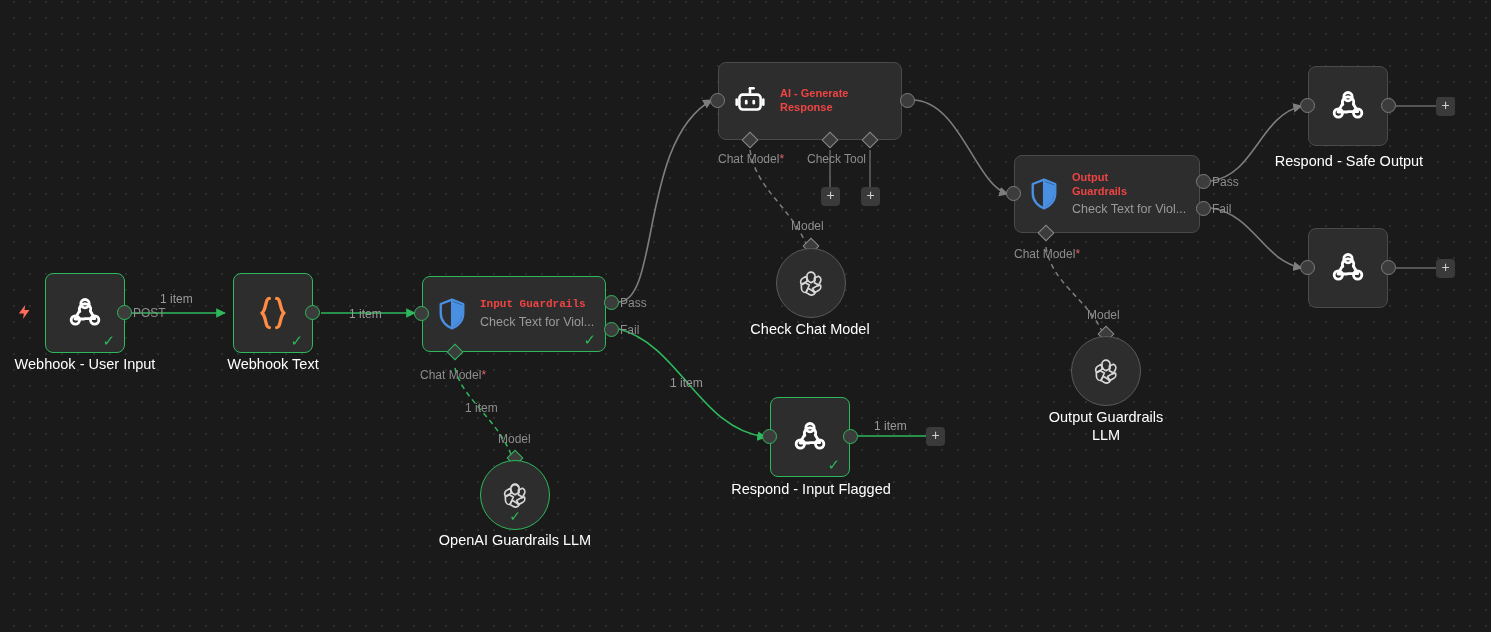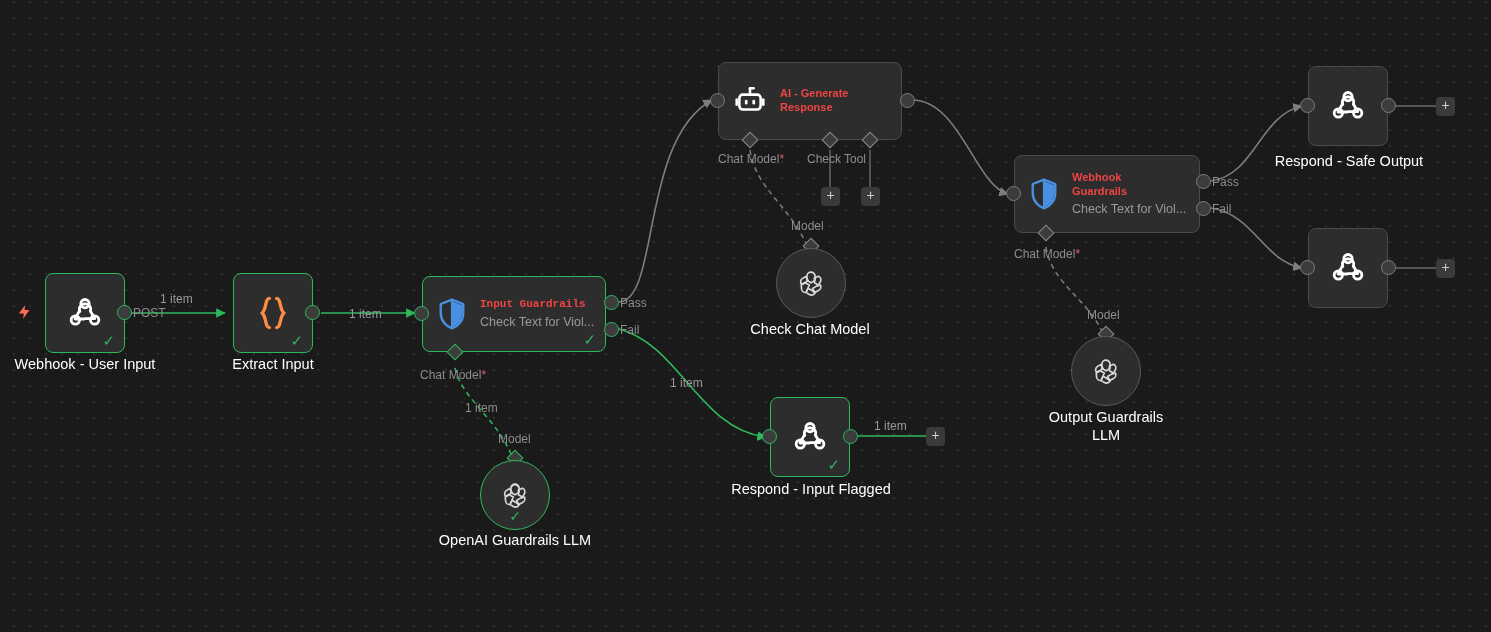--- a/index.html
+++ b/index.html
@@ -161,21 +161,21 @@
     <span class="node-icon">
       <svg width="36" height="38" viewBox="0 0 24 26" fill="none" stroke="#ff8c42" stroke-width="2.3" stroke-linecap="round" stroke-linejoin="round">
         <path d="M9.5 3 C6.5 3 7.5 11 4.5 13 C7.5 15 6.5 23 9.5 23"></path>
         <path d="M14.5 3 C17.5 3 16.5 11 19.5 13 C16.5 15 17.5 23 14.5 23"></path>
       </svg>
     </span>
     <span class="node-check">✓</span>
   </div>
   <div class="port ok" style="left:305px; top:305px;"></div>
   <div class="elabel ok" style="left:349px; top:307px;">1 item</div>
-  <div class="node-label" style="left:192px; top:356px; width:162px;">Extract Input</div>
+  <div class="node-label" style="left:192px; top:356px; width:162px;">Webhook Text</div>
 
   <div class="node wide ok" style="left:422px; top:276px; width:184px; height:76px;">
     <span class="node-icon">
       <svg width="30" height="34" viewBox="0 0 24 27" fill="none" stroke="#4a90e2" stroke-width="1.9" stroke-linejoin="round">
         <path d="M12 2 L21 5.5 V13 C21 19 16.5 23.5 12 25 C7.5 23.5 3 19 3 13 V5.5 Z"></path>
         <path d="M12 3 V24.4" stroke-width="1.7"></path>
         <path d="M12 3.2 L20 6.2 V13 C20 18.3 16.2 22.4 12 23.8 Z" fill="#4a90e2" stroke="none"></path>
       </svg>
     </span>
     <span class="node-texts">
@@ -226,21 +226,21 @@
 
   <div class="node wide" style="left:1014px; top:155px; width:186px; height:78px;">
     <span class="node-icon">
       <svg width="30" height="34" viewBox="0 0 24 27" fill="none" stroke="#4a90e2" stroke-width="1.9" stroke-linejoin="round">
         <path d="M12 2 L21 5.5 V13 C21 19 16.5 23.5 12 25 C7.5 23.5 3 19 3 13 V5.5 Z"></path>
         <path d="M12 3 V24.4" stroke-width="1.7"></path>
         <path d="M12 3.2 L20 6.2 V13 C20 18.3 16.2 22.4 12 23.8 Z" fill="#4a90e2" stroke="none"></path>
       </svg>
     </span>
     <span class="node-texts">
-      <span class="node-title" style="display:block; white-space:pre-line;">Webhook
+      <span class="node-title" style="display:block; white-space:pre-line;">Output
 Guardrails</span>
       <span class="node-sub" style="display:block;">Check Text for Viol...</span>
     </span>
   </div>
   <div class="port" style="left:1006px; top:186px;"></div>
   <div class="port" style="left:1196px; top:174px;"></div>
   <div class="plabel" style="left:1212px; top:175px;">Pass</div>
   <div class="port" style="left:1196px; top:201px;"></div>
   <div class="plabel" style="left:1212px; top:202px;">Fail</div>
   <div class="diamond" style="left:1040px; top:227px;"></div>

